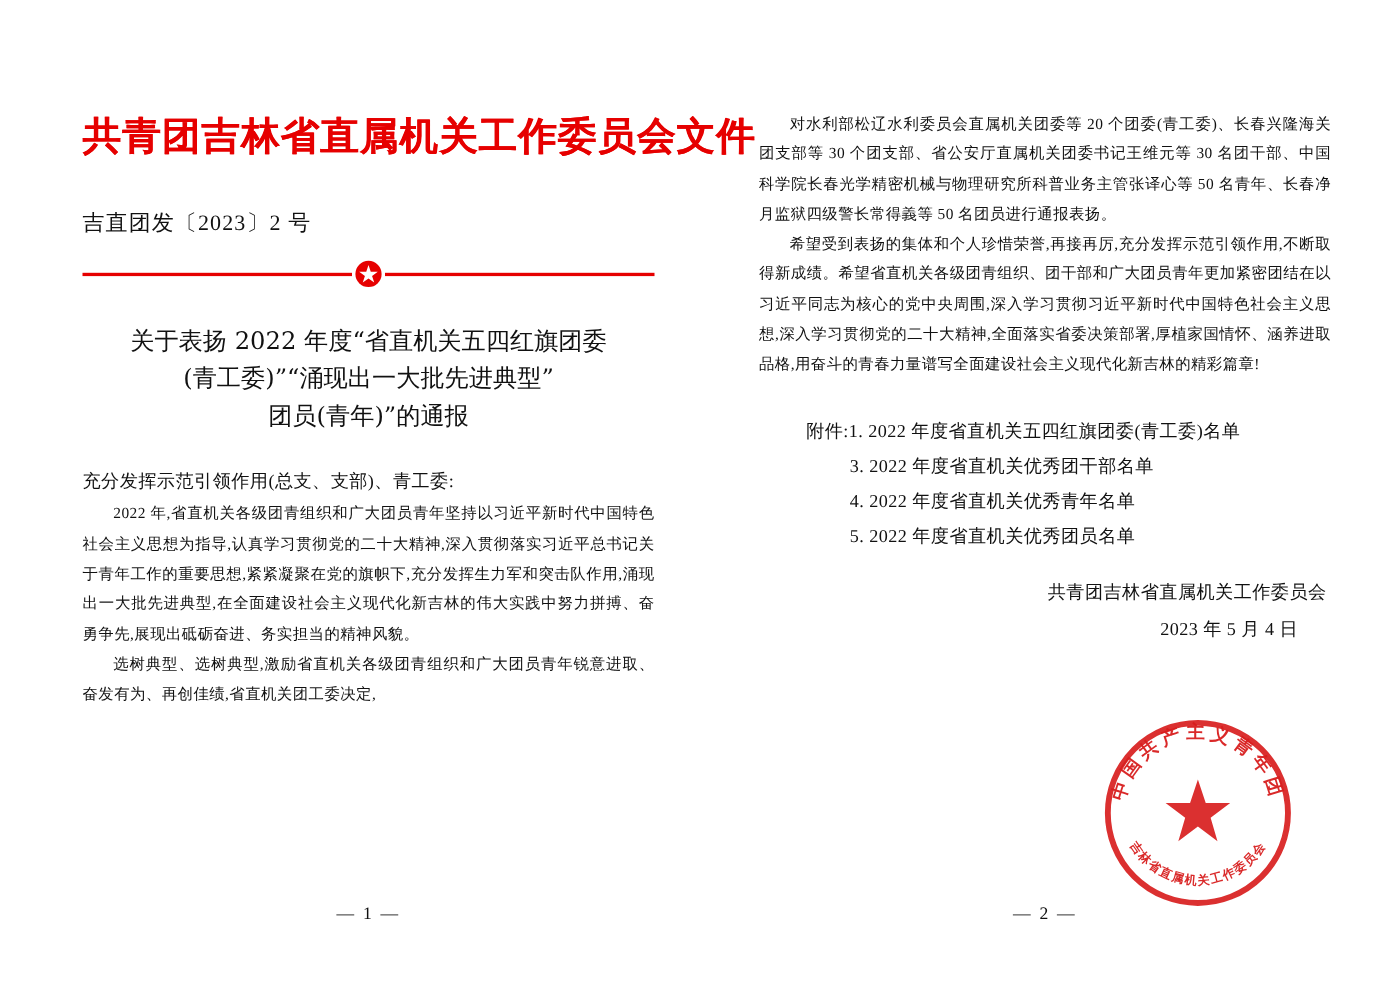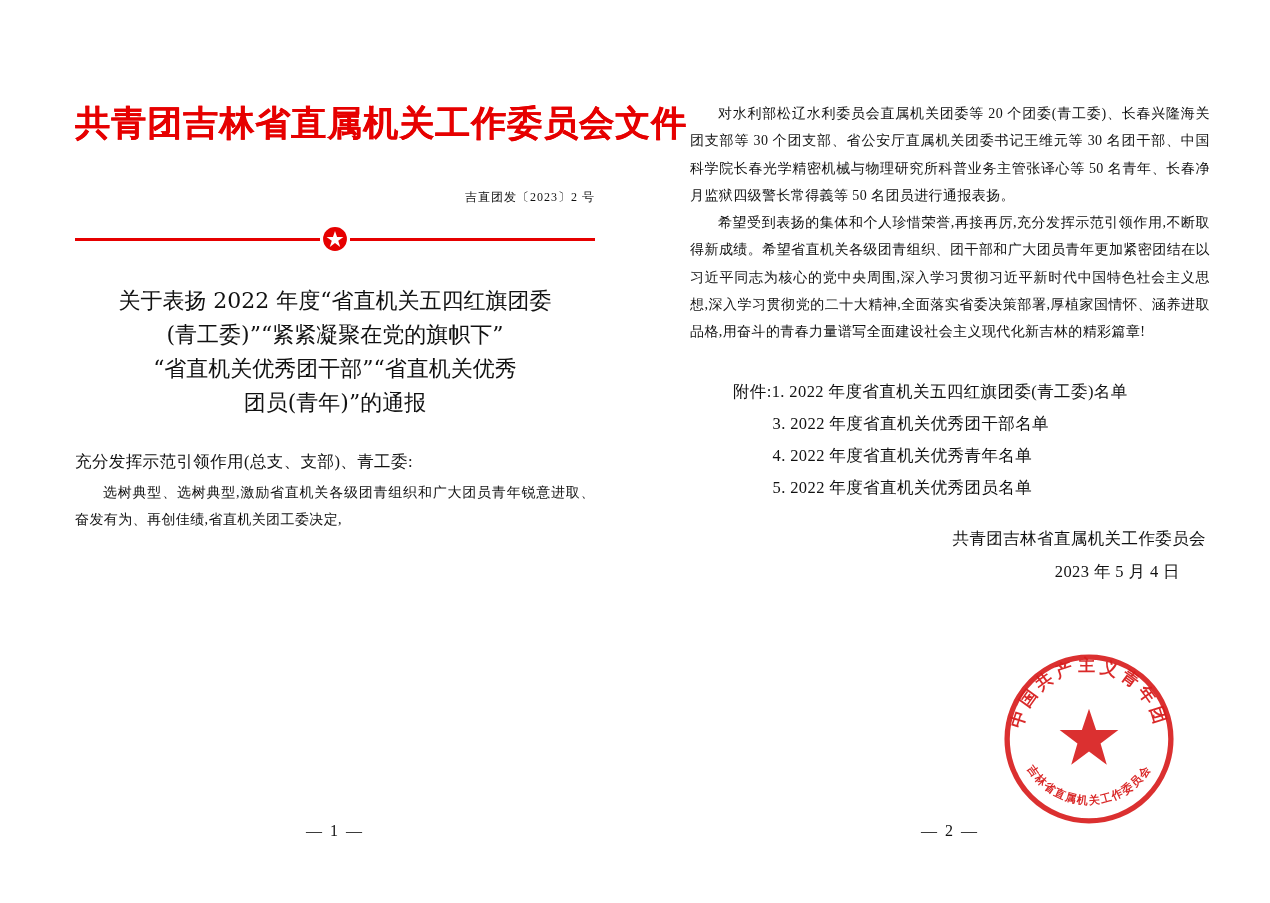--- a/index.html
+++ b/index.html
@@ -36,22 +36,22 @@
     color: #e60000;
     font-family: "DejaVu Serif", serif;
     font-weight: bold;
     font-size: 35px;
     letter-spacing: 1px;
     white-space: nowrap;
     text-shadow: 0.5px 0 0 #e60000;
   }
   .doc-number {
     margin-top: 42px;
-    text-align: right;
-    font-size: 12px;
+    text-align: left;
+    font-size: 20px;
     color: #111;
     letter-spacing: 1px;
   }
   .redline-wrap {
     position: relative;
     margin-top: 18px;
     height: 30px;
   }
   .redline {
     position: absolute;
@@ -164,27 +164,27 @@
       <div class="redstar">
         <svg width="26" height="26" viewBox="0 0 24 24" aria-hidden="true">
           <circle cx="12" cy="12" r="11" fill="#e60000"></circle>
           <polygon fill="#ffffff" points="12,4.6 13.9,10.2 19.8,10.2 15.0,13.7 16.8,19.3 12,15.8 7.2,19.3 9.0,13.7 4.2,10.2 10.1,10.2"></polygon>
         </svg>
       </div>
     </div>
 
     <div class="doc-title">
       <div>关于表扬 2022 年度“省直机关五四红旗团委</div>
-      <div>(青工委)”“紧紧凝聚在党的旗帜下”</div>
-      <div>“省直机关优秀团干部”“省直机关优秀</div>
+      <div>(青工委)”“涌现出一大批先进典型”</div>
       <div>团员(青年)”的通报</div>
     </div>
 
     <div class="salutation">充分发挥示范引领作用(总支、支部)、青工委:</div>
 
+    <p class="para">2022 年,省直机关各级团青组织和广大团员青年坚持以习近平新时代中国特色社会主义思想为指导,认真学习贯彻党的二十大精神,深入贯彻落实习近平总书记关于青年工作的重要思想,紧紧凝聚在党的旗帜下,充分发挥生力军和突击队作用,涌现出一大批先进典型,在全面建设社会主义现代化新吉林的伟大实践中努力拼搏、奋勇争先,展现出砥砺奋进、务实担当的精神风貌。</p>
     <p class="para">选树典型、选树典型,激励省直机关各级团青组织和广大团员青年锐意进取、奋发有为、再创佳绩,省直机关团工委决定,</p>
   </div>
 
   <div class="col col-right">
     <div style="height:100px"></div>
 
     <p class="para">对水利部松辽水利委员会直属机关团委等 20 个团委(青工委)、长春兴隆海关团支部等 30 个团支部、省公安厅直属机关团委书记王维元等 30 名团干部、中国科学院长春光学精密机械与物理研究所科普业务主管张译心等 50 名青年、长春净月监狱四级警长常得義等 50 名团员进行通报表扬。</p>
     <p class="para">希望受到表扬的集体和个人珍惜荣誉,再接再厉,充分发挥示范引领作用,不断取得新成绩。希望省直机关各级团青组织、团干部和广大团员青年更加紧密团结在以习近平同志为核心的党中央周围,深入学习贯彻习近平新时代中国特色社会主义思想,深入学习贯彻党的二十大精神,全面落实省委决策部署,厚植家国情怀、涵养进取品格,用奋斗的青春力量谱写全面建设社会主义现代化新吉林的精彩篇章!</p>
 
     <div class="attach">

